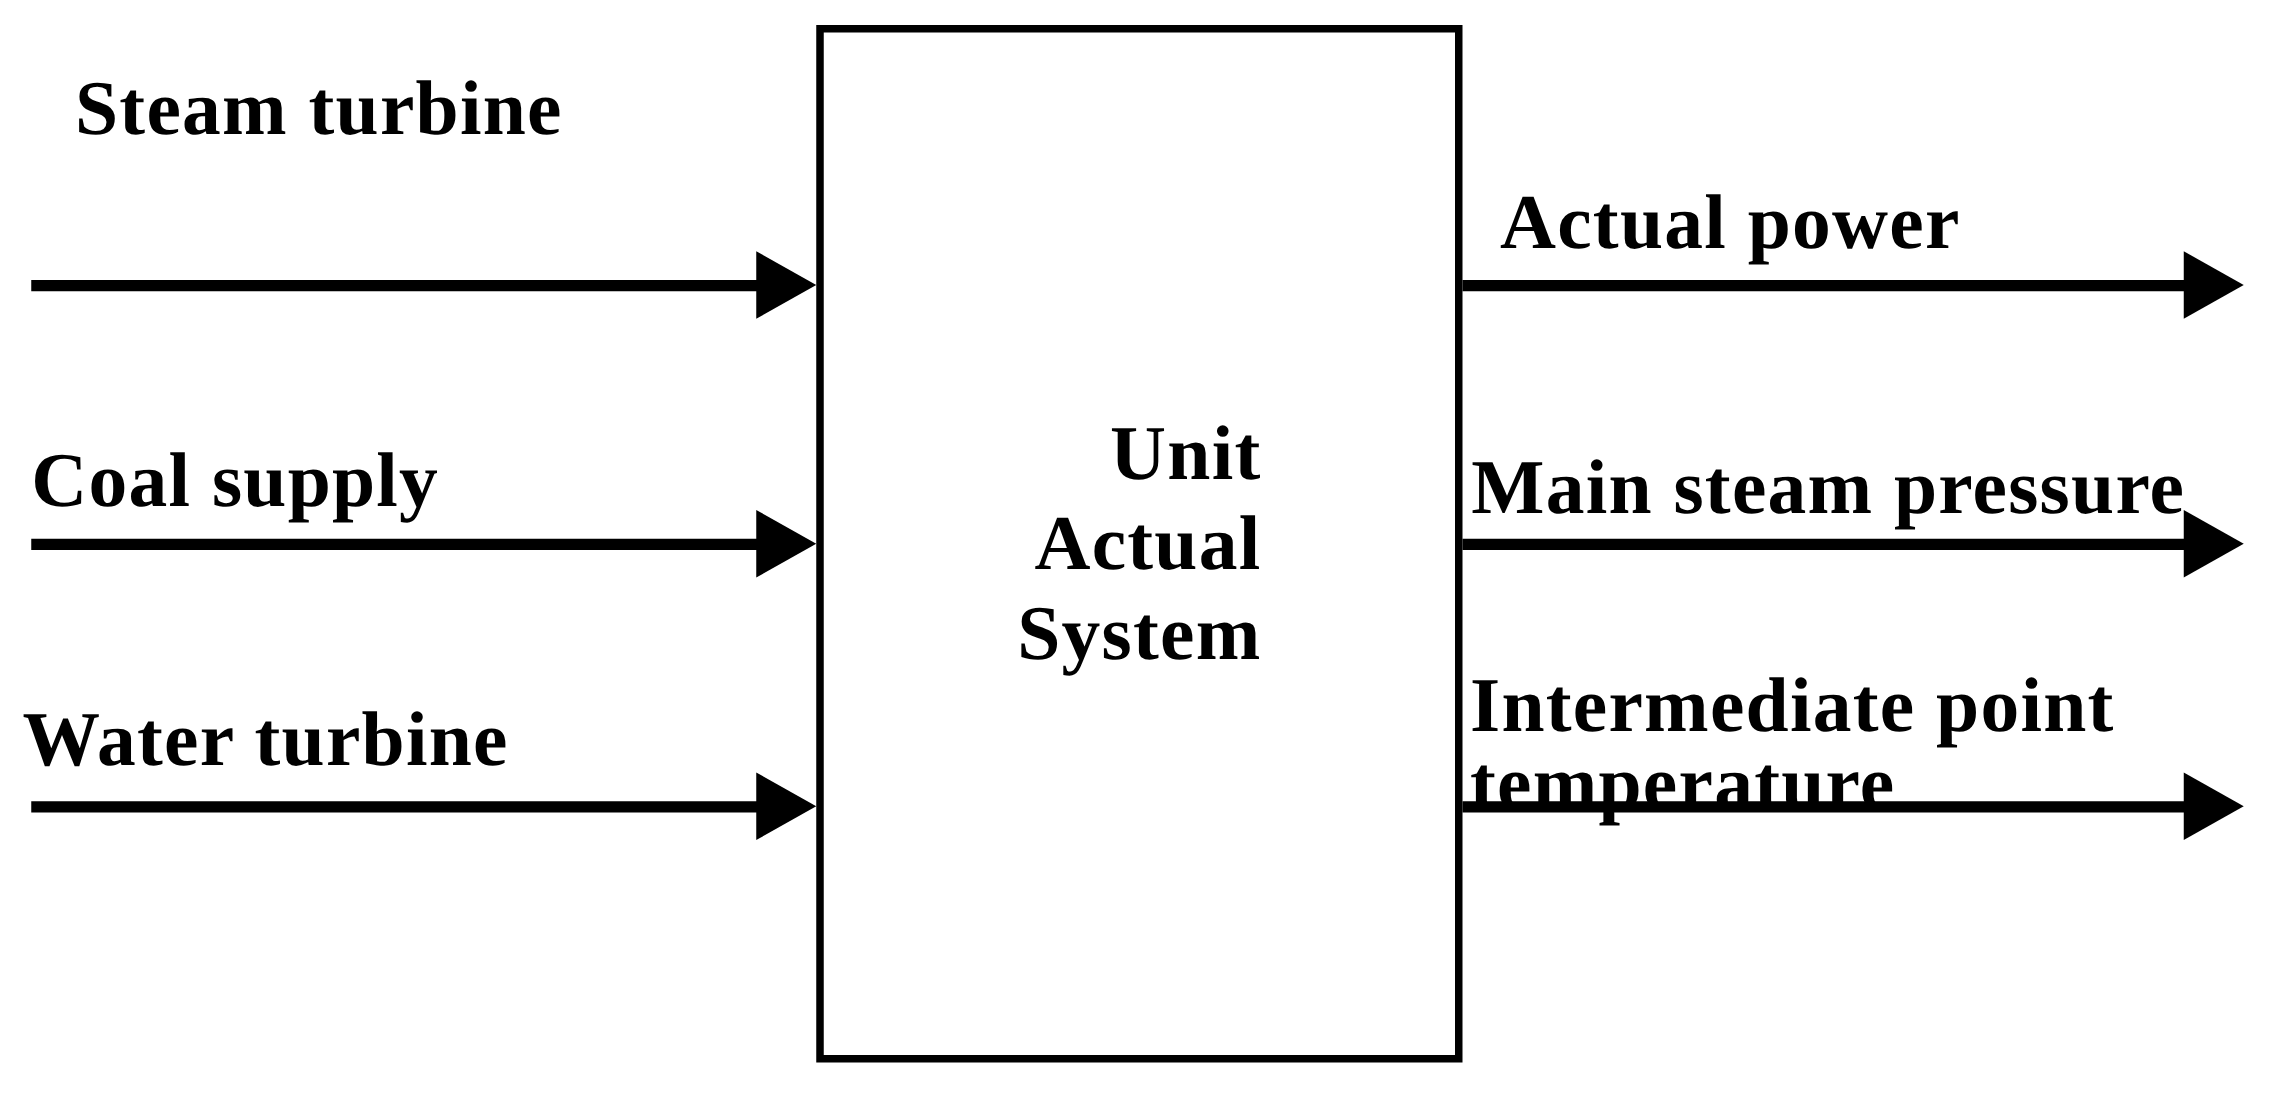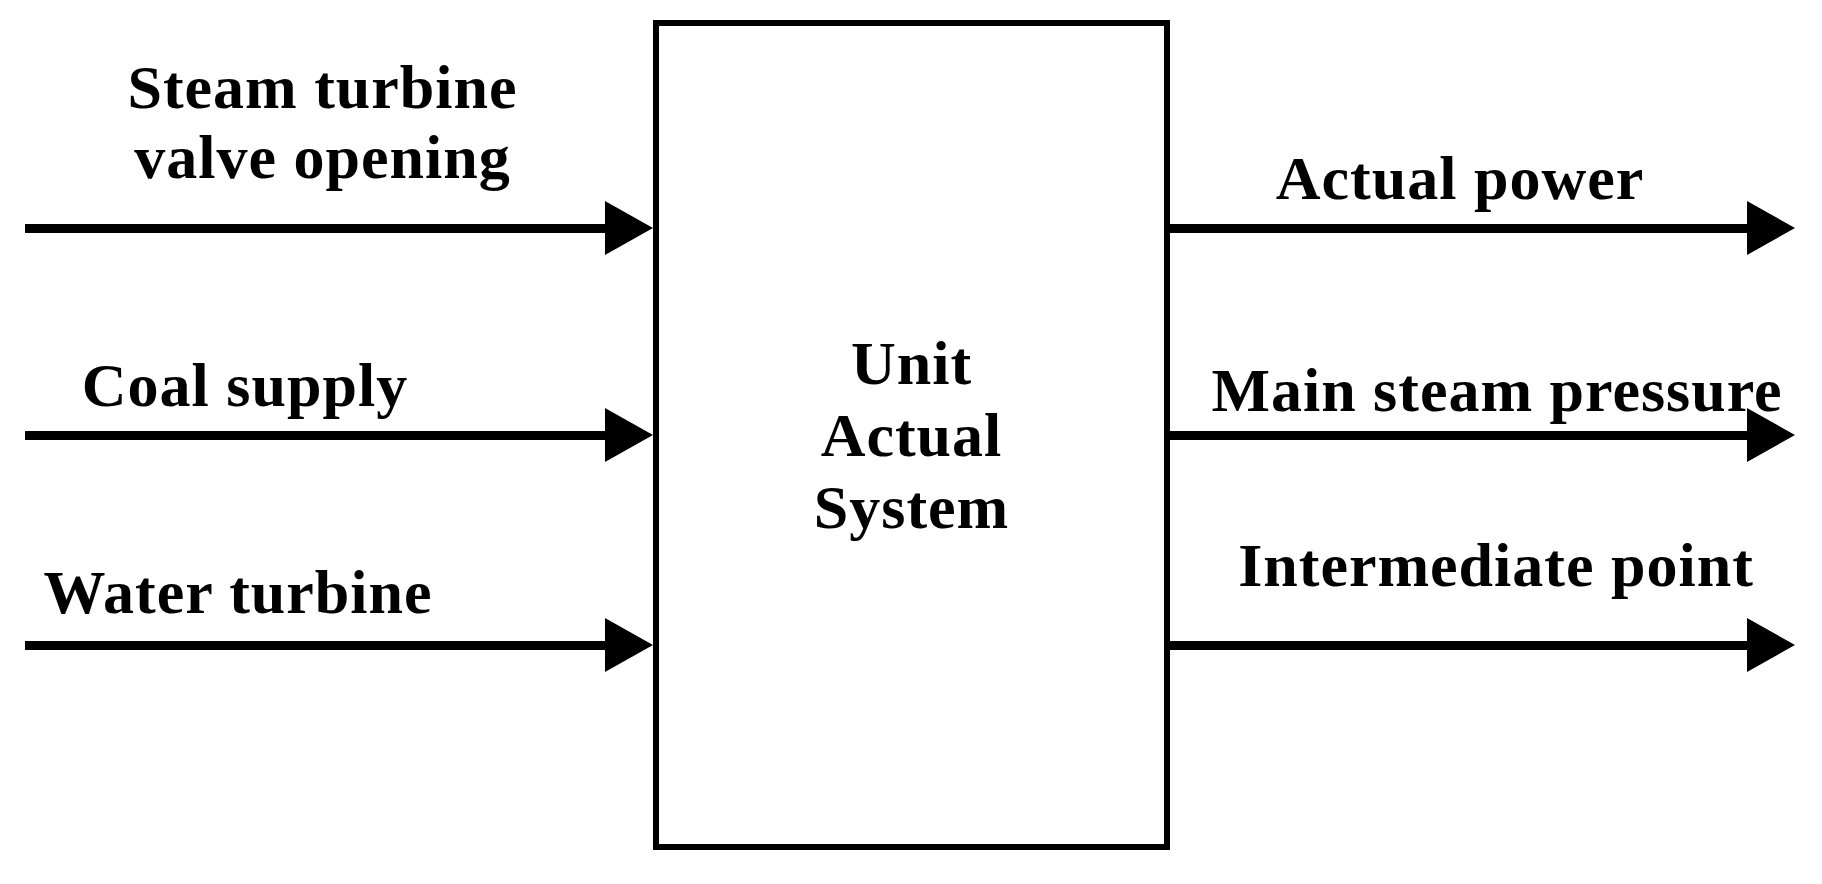--- a/index.html
+++ b/index.html
@@ -31,26 +31,25 @@
     display: flex;
     align-items: center;
     justify-content: center;
   }
   .block-title {
     text-align: center;
     font-size: 62px;
     line-height: 72px;
     letter-spacing: 1px;
   }
-  .block-title span { display: block; }
+  .block-title span { display: block; text-align: right; }
 
   
   .label {
     position: absolute;
-    text-align: center;
     font-size: 62px;
     line-height: 70px;
     letter-spacing: 1px;
     white-space: nowrap;
   }
   .label span { display: block; }
 
   .input-label-1  { left: 60px;   top: 52px;  width: 525px; }
   .input-label-2  { left: 25px;   top: 350px; width: 440px; }
   .input-label-3  { left: 18px;   top: 557px; width: 440px; }
@@ -88,21 +87,20 @@
   .out-arrow-2 { left: 1170px; top: 408px; width: 625px; }
   .out-arrow-3 { left: 1170px; top: 618px; width: 625px; }
 </style>
 </head>
 <body>
 
 <div class="canvas">
 
   <div class="label input-label-1">
     <span>Steam turbine</span>
-    <span>valve opening</span>
   </div>
   <div class="label input-label-2">
     <span>Coal supply</span>
   </div>
   <div class="label input-label-3">
     <span>Water turbine</span>
   </div>
 
   <div class="arrow in-arrow-1">
     <div class="shaft"></div>
@@ -126,20 +124,21 @@
   </div>
 
   <div class="label output-label-1">
     <span>Actual power</span>
   </div>
   <div class="label output-label-2">
     <span>Main steam pressure</span>
   </div>
   <div class="label output-label-3">
     <span>Intermediate point</span>
+    <span>temperature</span>
   </div>
 
   <div class="arrow out-arrow-1">
     <div class="shaft"></div>
     <div class="head"></div>
   </div>
   <div class="arrow out-arrow-2">
     <div class="shaft"></div>
     <div class="head"></div>
   </div>

